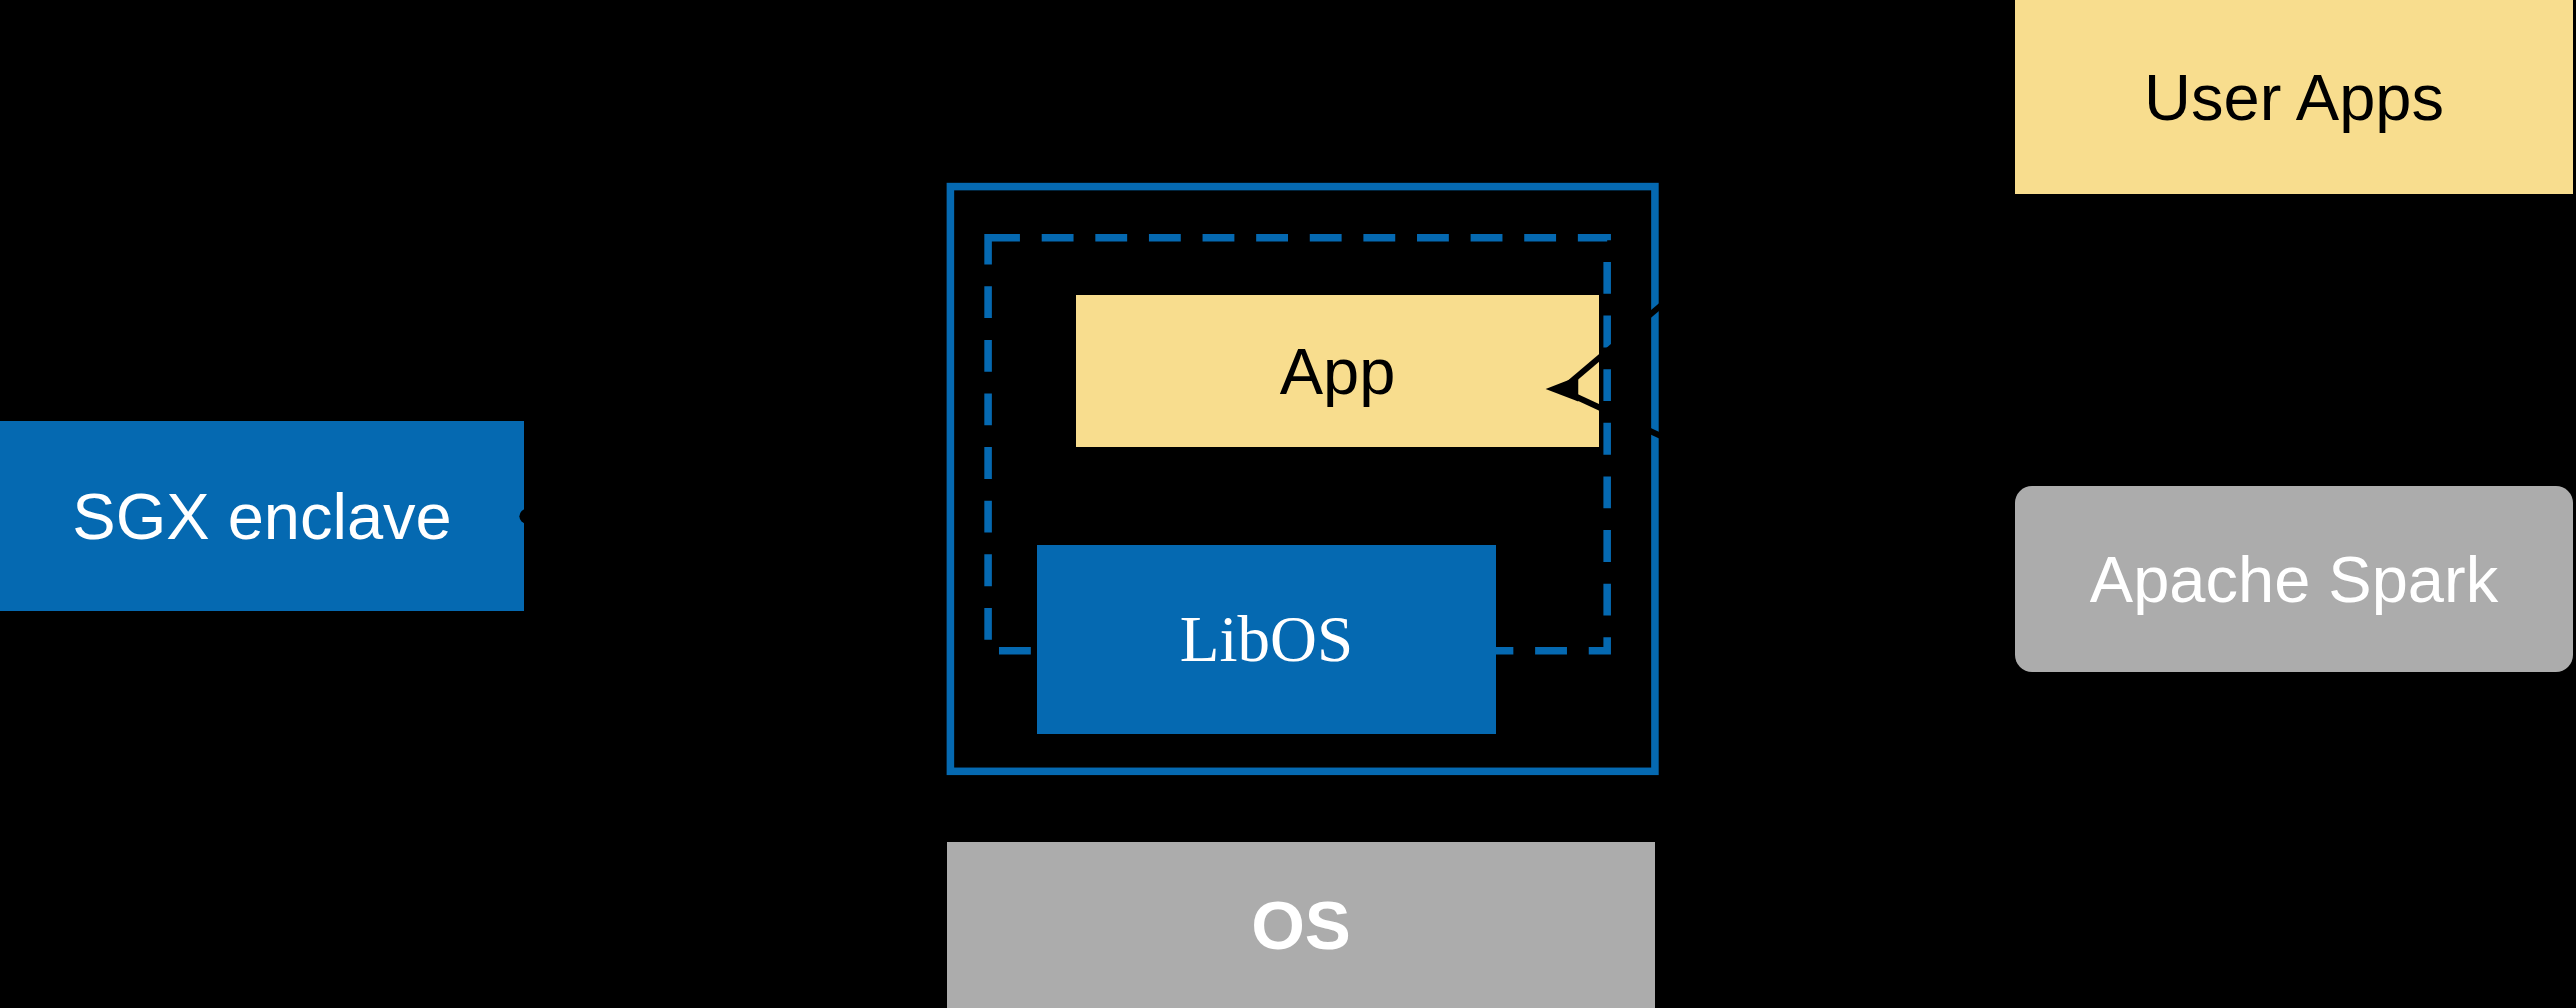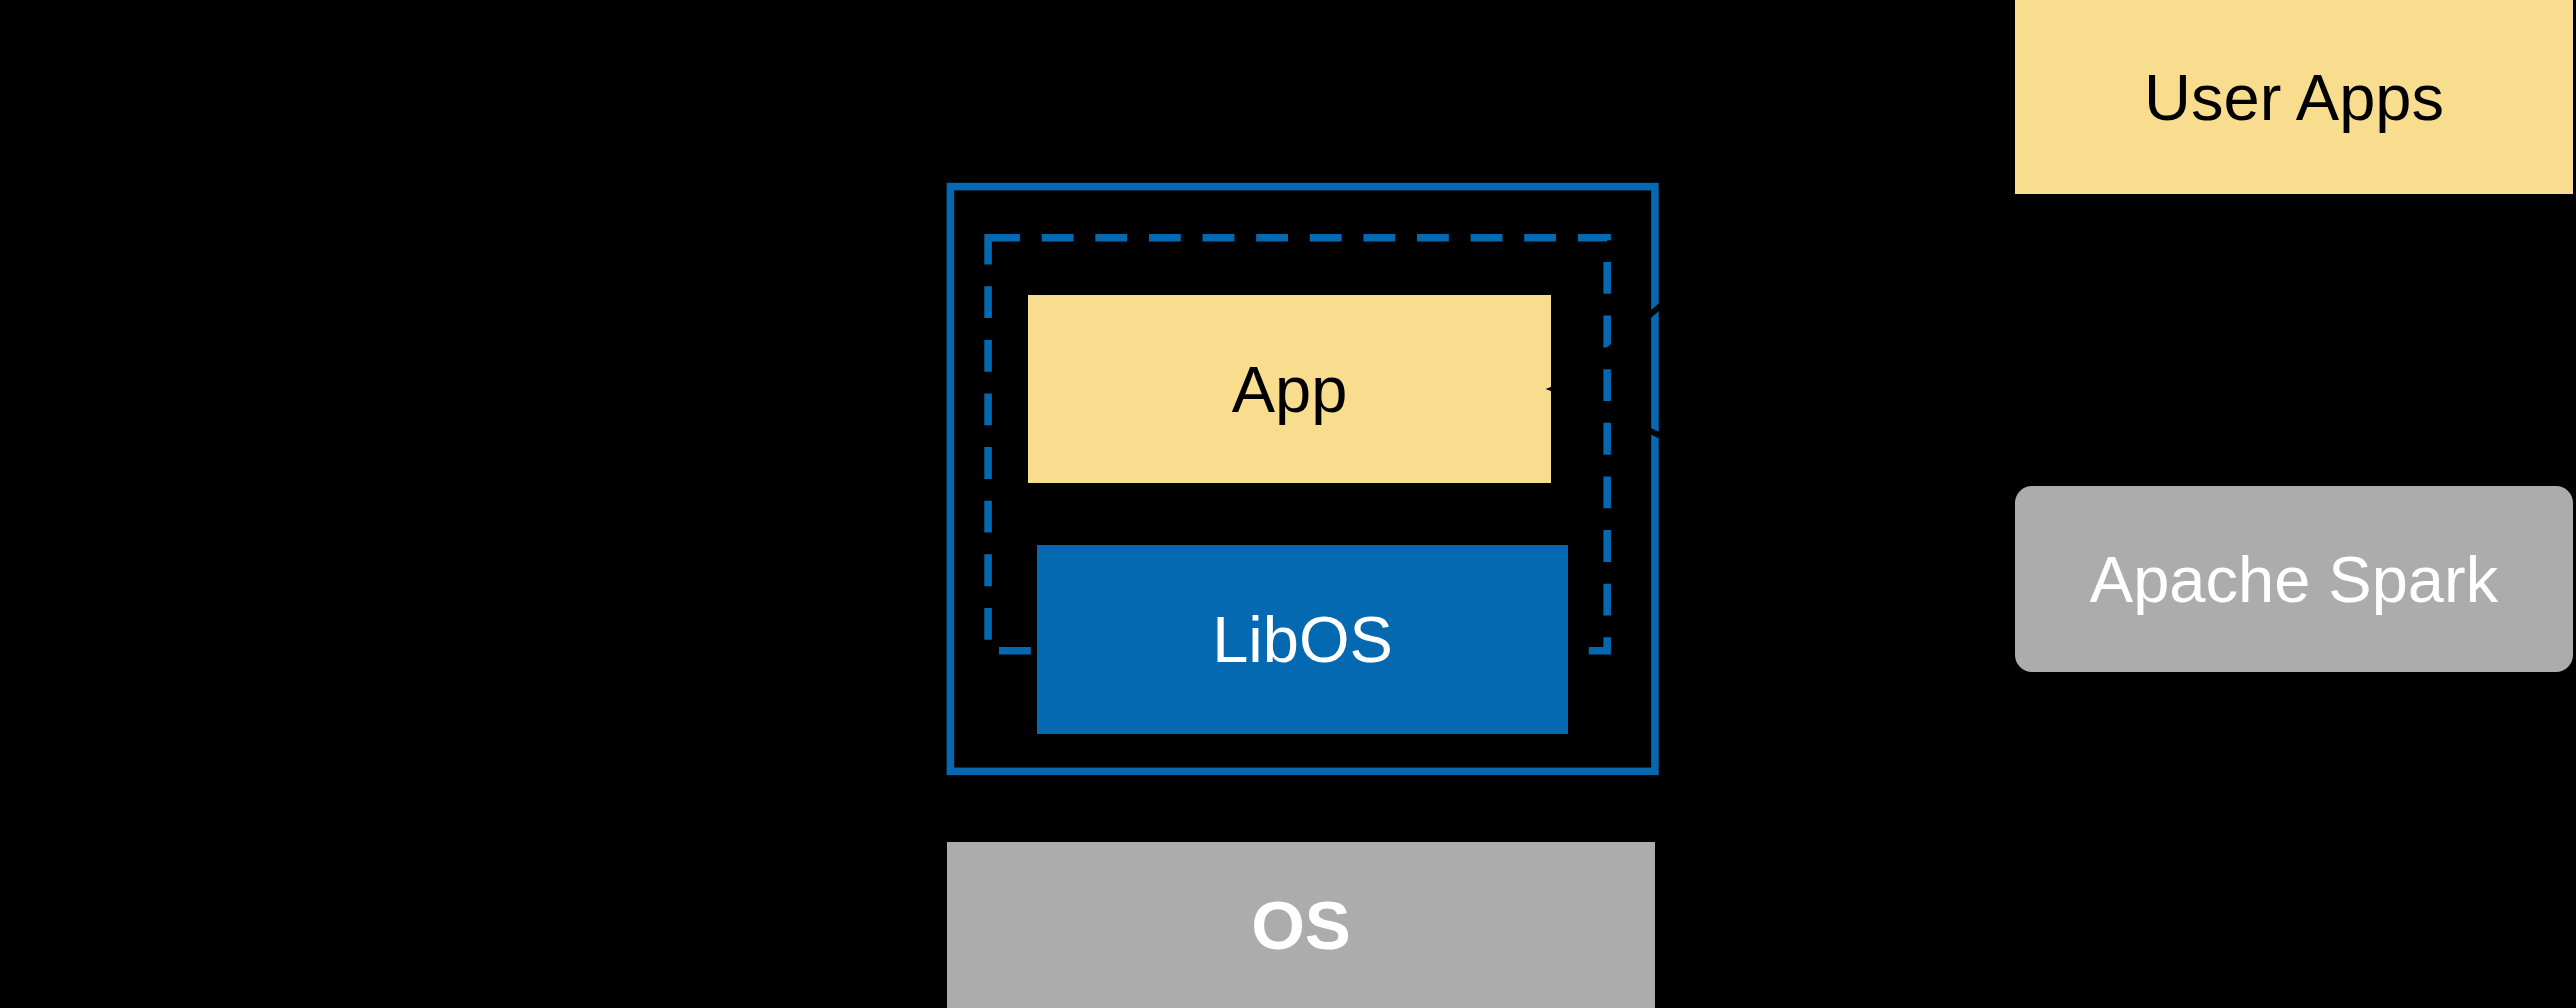--- a/index.html
+++ b/index.html
@@ -29,22 +29,22 @@
   .fill-yellow     { background: #F8DD8E; }
   .fill-gray       { background: #ACACAC; }
   .text-white { color: #FFFFFF; }
   .text-black { color: #000000; }
   .text-bold  { font-weight: bold; font-size: 69px; }
 
   
   .sgx-box   { left: 0px;    top: 421px;  width: 524px; height: 190px; }
 
   
-  .app-box   { left: 1028px; top: 295px;  width: 523px; height: 188px; }
-  .libos-box { left: 1037px; top: 545px;  width: 531px; height: 189px; }
+  .app-box   { left: 1076px; top: 295px;  width: 523px; height: 152px; }
+  .libos-box { left: 1037px; top: 545px;  width: 459px; height: 189px; font-family: Liberation Serif, serif; }
   .os-box    { left: 947px; top: 842px; width: 708px; height: 167px; }
 
   
   .userapps-box { left: 2015px; top: 0px;   width: 558px; height: 194px; }
   .bigdl-box    { left: 2015px; top: 228px; width: 558px; height: 198px; }
   .spark-box    { left: 2015px; top: 486px; width: 558px; height: 186px; border-radius: 17px; }
 
   svg.layer {
     position: absolute;
     left: 0;
@@ -59,20 +59,23 @@
 </head>
 <body>
 
 <div class="canvas">
 
   <svg class="layer borders-layer" viewBox="0 0 3075 1204">
     <rect x="1134.5" y="222.5" width="841" height="698" fill="none" stroke="#0569B1" stroke-width="9"></rect>
     <rect x="1179.5" y="283.5" width="739" height="493" fill="none" stroke="#0569B1" stroke-width="9" stroke-dasharray="38 26"></rect>
   </svg>
 
+  <div class="box sgx-box fill-intel-blue text-white">
+    <span>SGX enclave</span>
+  </div>
 
   <div class="box app-box fill-yellow text-black">
     <span>App</span>
   </div>
 
   <div class="box libos-box fill-intel-blue text-white">
     <span>LibOS</span>
   </div>
 
   <div class="box os-box fill-gray text-white text-bold">

